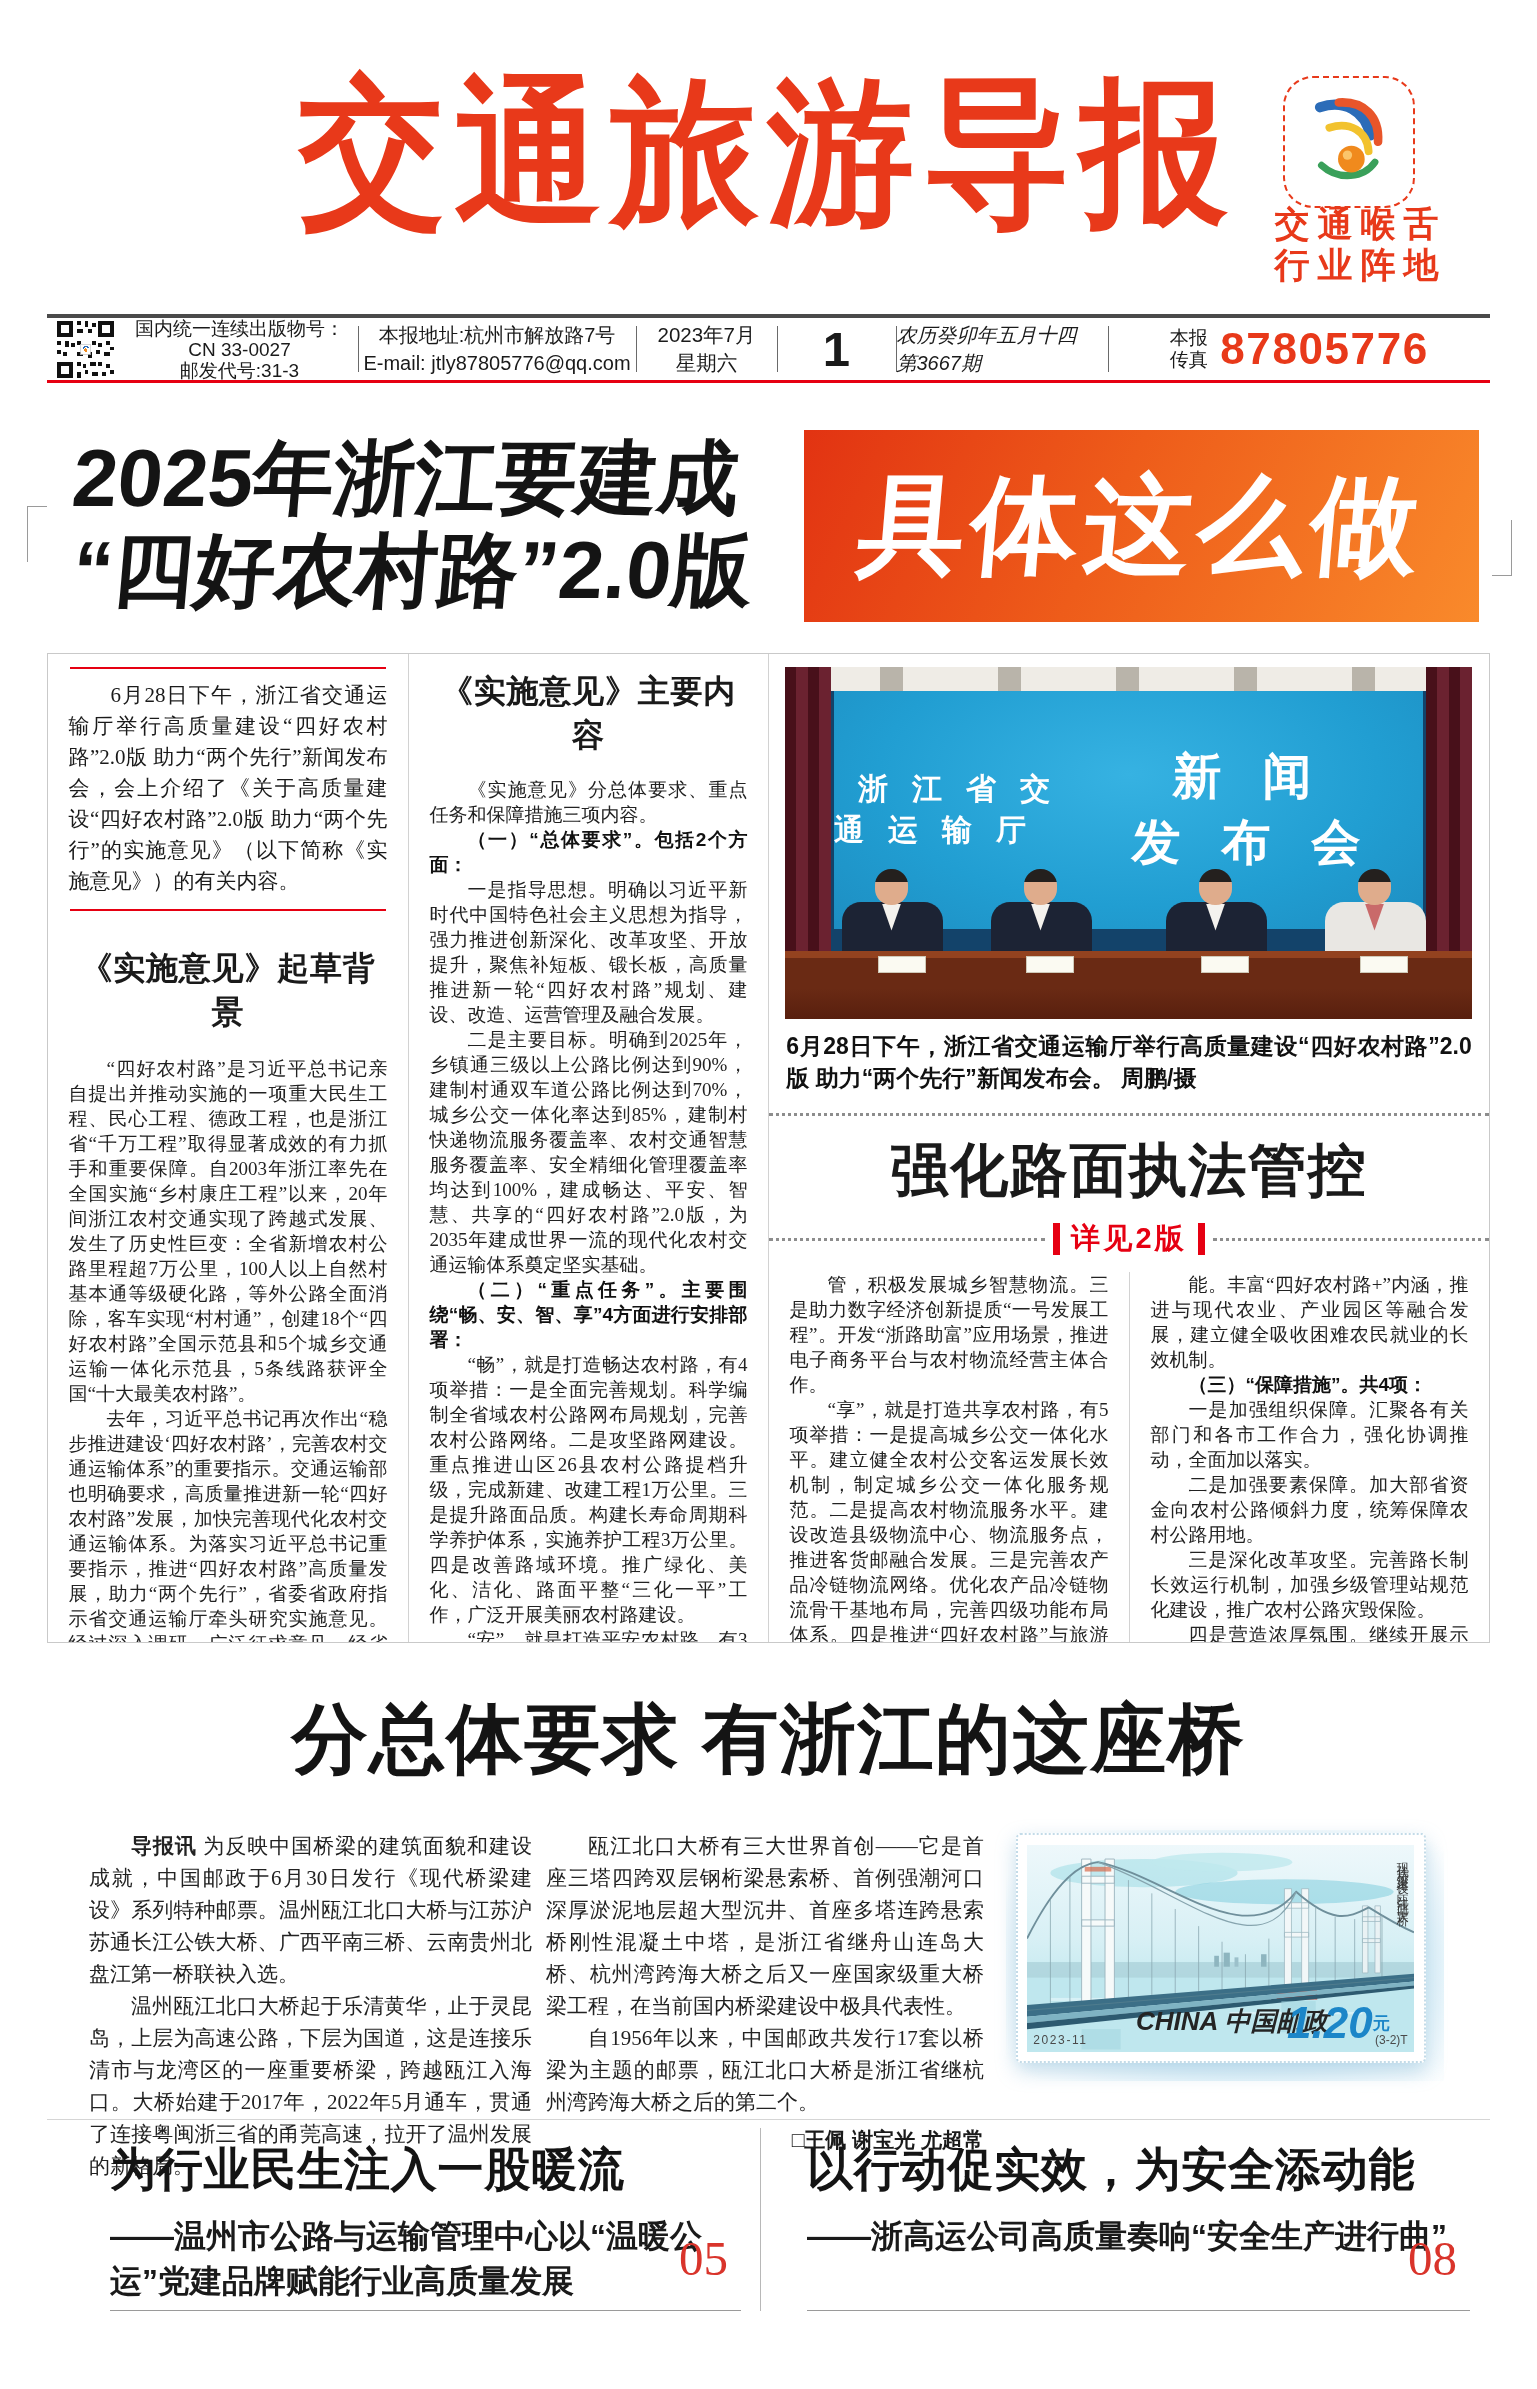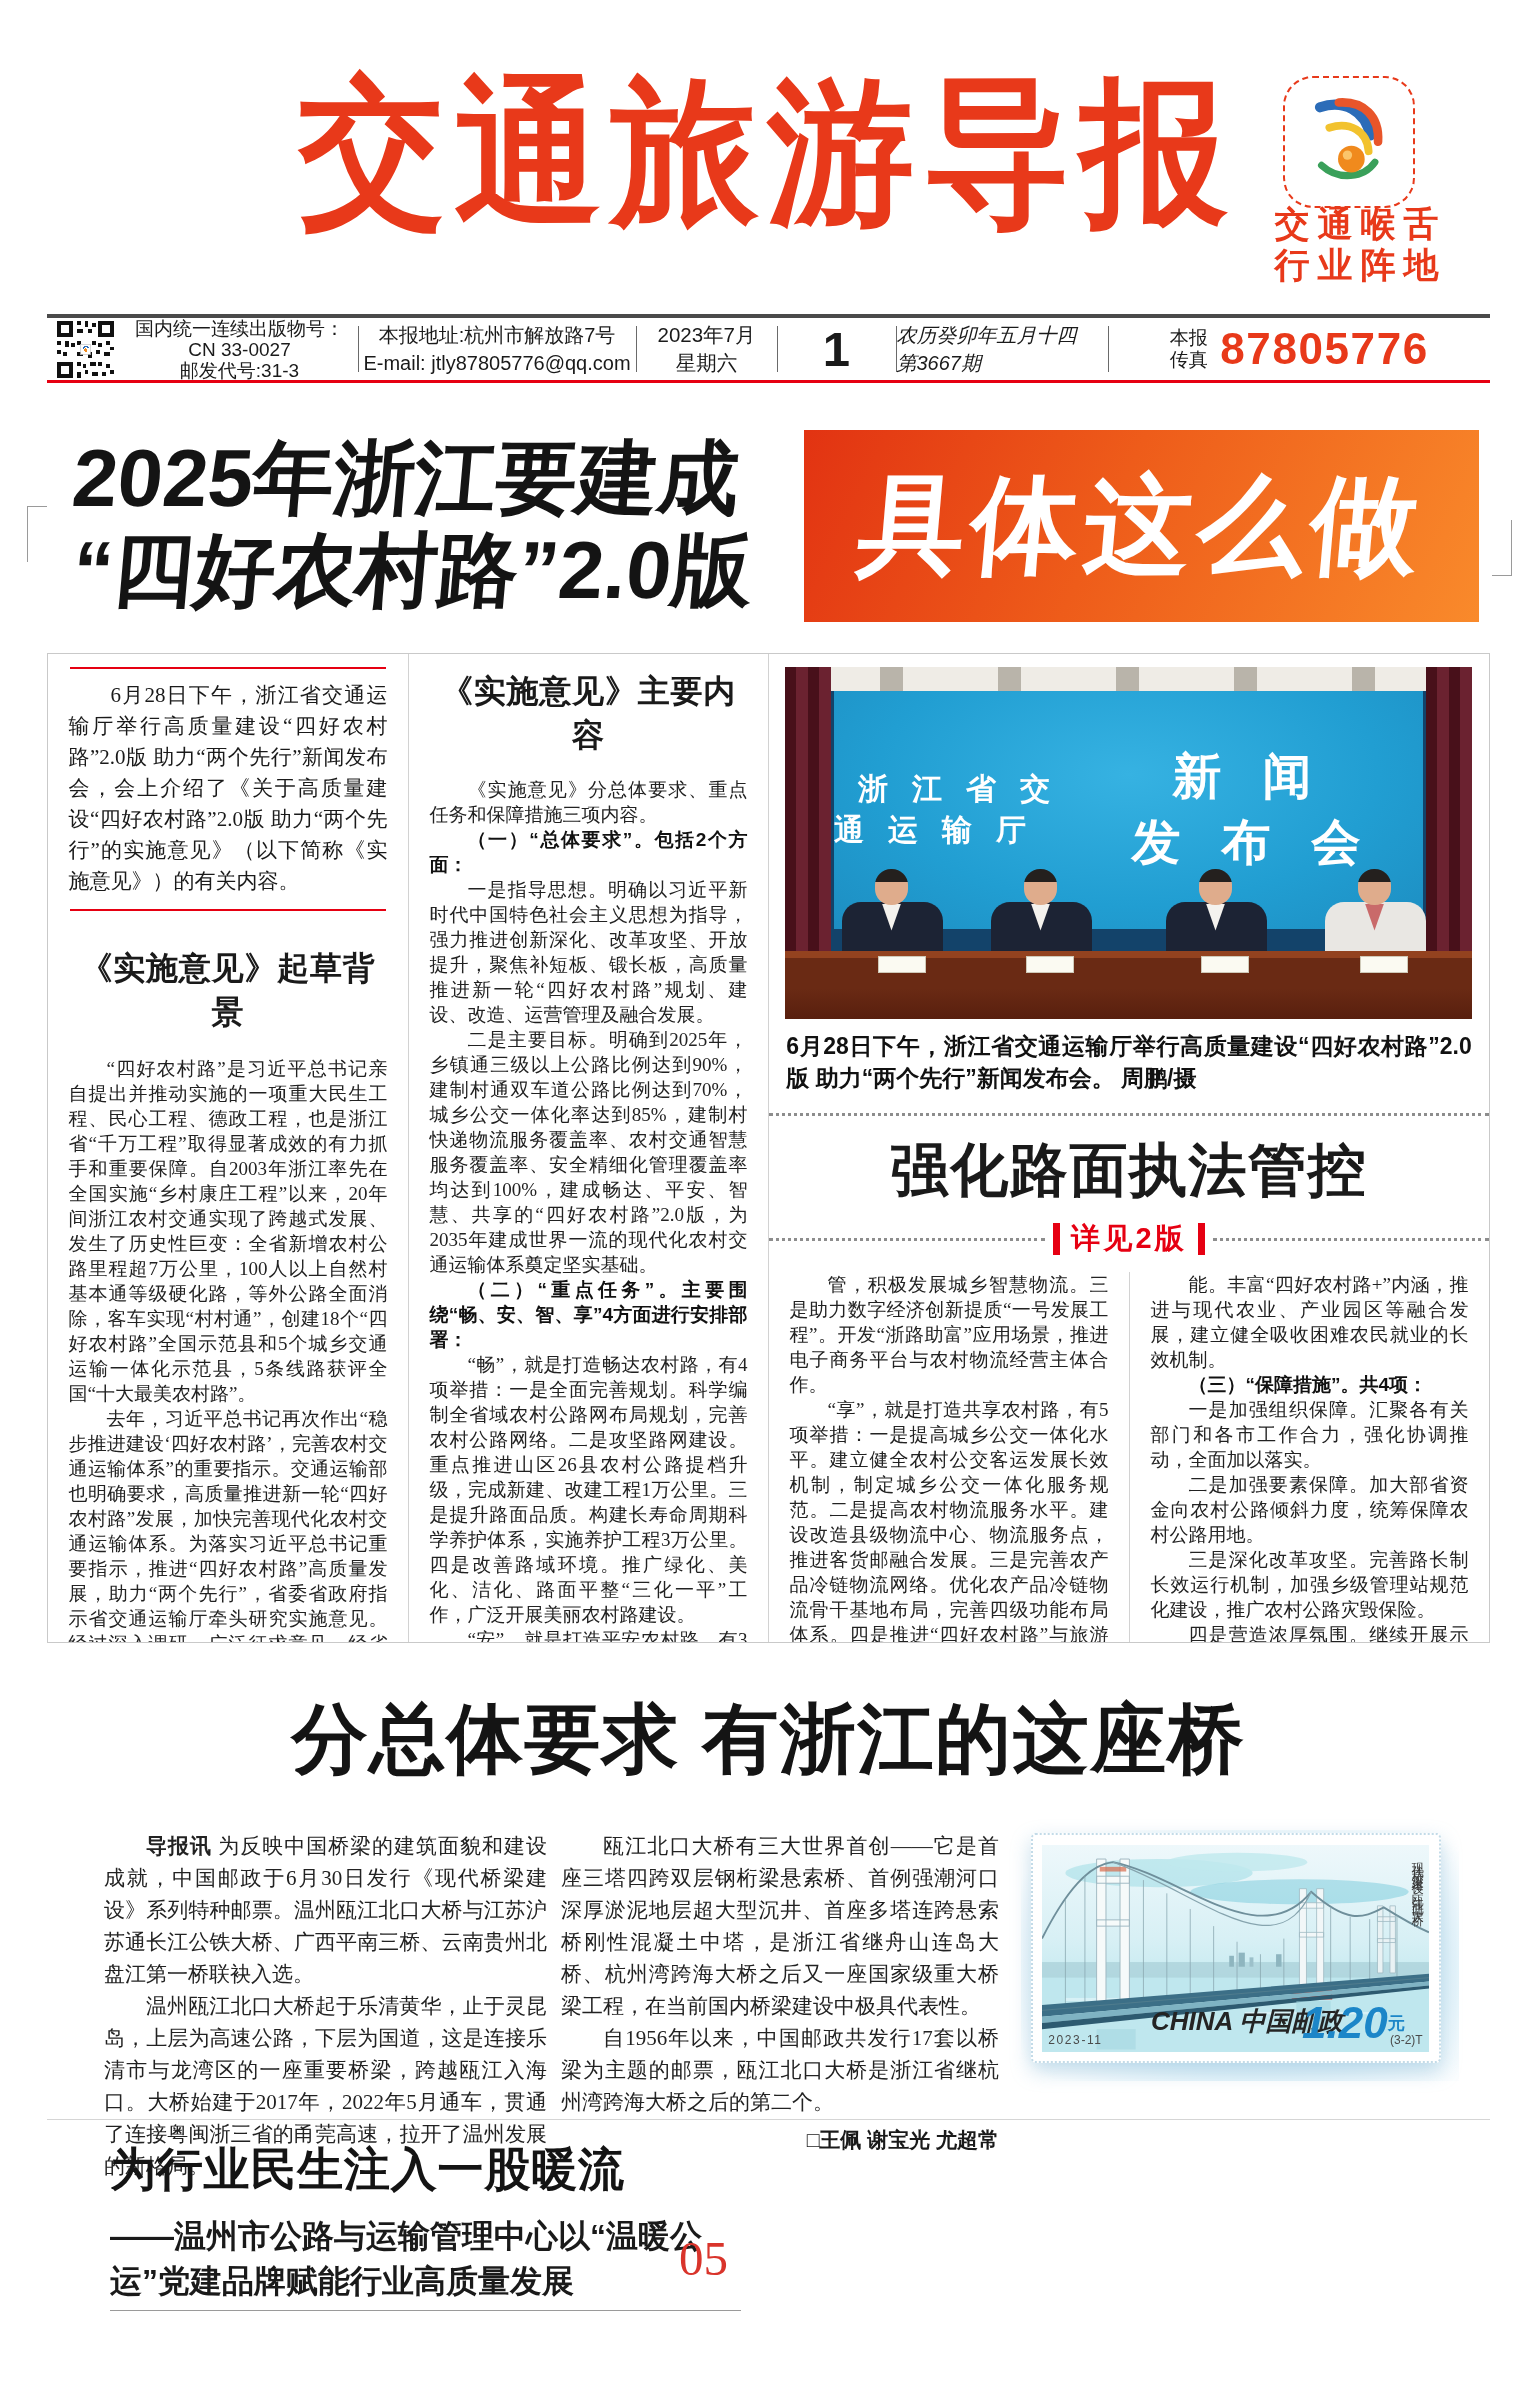--- a/index.html
+++ b/index.html
@@ -92,21 +92,21 @@
   .dotline{flex:1;border-top:3.2px dotted #8d8d8d;}
   .refbar{width:7px;height:32px;background:#e60012;margin:0 8px;flex:none;}
   .reftxt{color:#e60012;font-size:29px;font-weight:900;letter-spacing:3.2px;margin:0 3.2px;flex:none;}
   .qa-cols{display:flex;height:426px;overflow:hidden;}
   .qcol{width:360px;box-sizing:border-box;padding:0 20.5px;overflow:hidden;flex:none;}
   .qcol.c2{border-left:0.8px solid #d2d2d2;}
 
   
   .bridge-head{position:absolute;left:0;top:1689px;width:100%;text-align:center;font-size:76px;
                font-weight:900;letter-spacing:1.6px;color:#141414;}
-  .bridge-cols{position:absolute;left:104px;top:1830px;width:1340px;display:flex;}
+  .bridge-cols{position:absolute;left:89px;top:1830px;width:1340px;display:flex;}
   .bcol{width:443px;flex:none;}
   .bcol.b{width:438px;margin-left:14px;}
   .bridgep{font-family:"Liberation Serif",serif;font-size:21px;line-height:32px;text-align:justify;
            text-indent:2em;margin:0;color:#222;}
   .stampbox{width:438px;height:251px;margin-left:22px;position:relative;flex:none;}
   .stampglow{position:absolute;inset:0;background:radial-gradient(ellipse at 55% 55%,#cfe9f6 0%,#e3f3fa 55%,rgba(227,243,250,0) 85%);}
   .stamp{position:absolute;left:9.5px;top:3.2px;width:410px;height:230px;background:#fff;border:2.4px dotted #c3dbe8;
          border-radius:4.7px;box-shadow:0 8px 20.5px rgba(110,170,205,.4);padding:9.5px;box-sizing:border-box;}
   .art{position:relative;width:100%;height:100%;overflow:hidden;
        background:linear-gradient(180deg,#eef8fb 0%,#d8f0f5 45%,#c2e9ef 70%,#cdeef3 100%);}
@@ -375,17 +375,23 @@
   </div>
 
   <div class="divider-h"></div>
   <div class="teasers">
     <div class="teaser">
       <h3>为行业民生注入一股暖流</h3>
       <p class="sub">——温州市公路与运输管理中心以“温暖公运”党建品牌赋能行业高质量发展</p>
       <div class="pnum">05</div>
       <div class="trule"></div>
     </div>
+    <div class="teaser r">
+      <h3>以行动促实效，为安全添动能</h3>
+      <p class="sub">——浙高运公司高质量奏响“安全生产进行曲”</p>
+      <div class="pnum">08</div>
+      <div class="trule"></div>
+    </div>
   </div>
 
 
 </div>
 
 
 </body></html>

